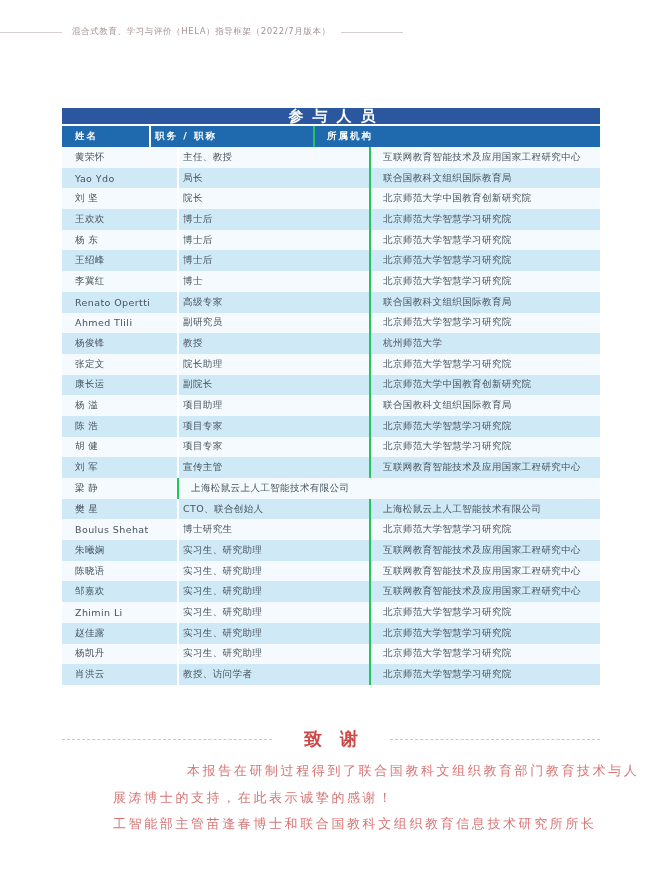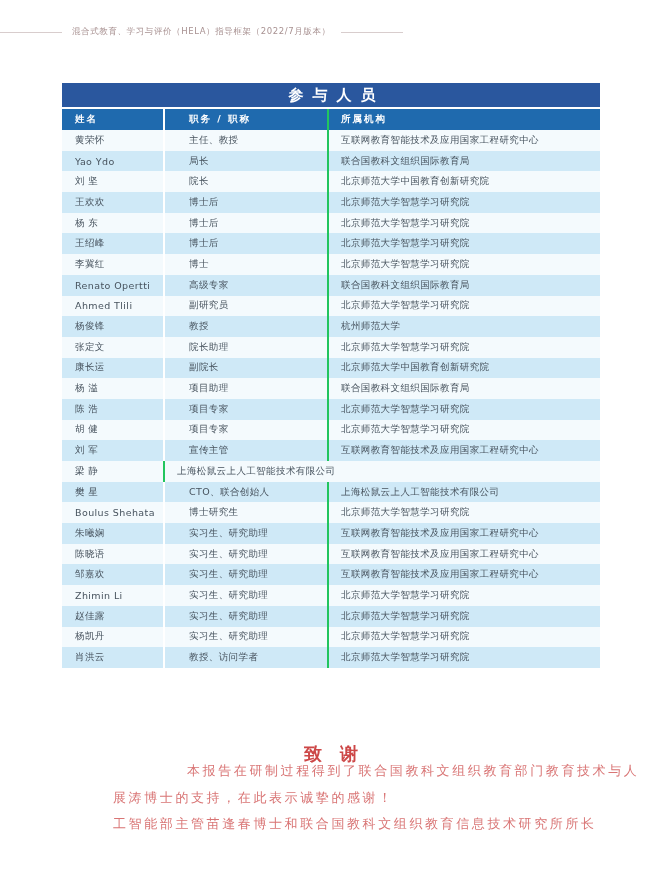--- a/index.html
+++ b/index.html
@@ -15,44 +15,45 @@
     display:flex; align-items:center; gap:10px;
   }
   .running-head .rule { width:62px; height:1px; background:#d8cdcd; }
   .running-head .rh-text {
     font-size:8.5px; color:#a89191; letter-spacing:0.6px; white-space:nowrap;
   }
 
   
   .ptable { position:absolute; left:62px; top:83px; width:538px; }
   .ptable .title-bar {
-    height:24px; background:#2a579e; color:#ffffff;
+    height:16px; background:#2a579e; color:#ffffff;
     display:flex; align-items:center; justify-content:center;
     font-size:15px; font-weight:bold; letter-spacing:9px; padding-left:11px;
     margin-bottom:2px;
+    margin-top:25px;
   }
   .hrow {
     display:flex; height:21px; background:#1f6aae; color:#ffffff;
     font-size:9.5px; font-weight:bold; align-items:center;
   }
   .hrow .cell { letter-spacing:2px; }
   .cell { height:100%; display:flex; align-items:center; overflow:hidden; white-space:nowrap; }
-  .c1 { width:101px; padding-left:13px; }
-  .c2 { width:164px; padding-left:24px; border-left:2px solid #ffffff; }
+  .c1 { width:87px; padding-left:13px; }
+  .c2 { width:164px; padding-left:4px; border-left:2px solid #ffffff; }
   .c3 { flex:1; padding-left:12px; border-left:2px solid #22c55e; }
   .tbody .trow {
-    display:flex; height:20.7px; font-size:9.5px; color:#47535e; letter-spacing:0.4px;
+    display:flex; height:20.7px; font-size:9.5px; color:#47535e; letter-spacing:0.4px;gap:28px;
   }
   .trow.light { background:#f4fafd; }
   .trow.blue  { background:#cfe9f7;align-items:center; }
 
   
   .ack-title-row {
     position:absolute; left:62px; top:727px; width:538px;
-    display:flex; align-items:center; gap:14px;flex-direction:column;
+    display:flex; align-items:center; gap:14px;
   }
   .ack-title-row .dashed { flex:1; border-top:1px dashed #eab9b9; height:0; }
   .ack-title {
     font-family:"DejaVu Serif", cursive, serif;
     color:#cd4747; font-size:18px; font-weight:bold;
     letter-spacing:18px; padding-left:18px; white-space:nowrap;
   }
   .ack-body {
     position:absolute; left:85px; top:758px; width:505px;
     font-family:"DejaVu Serif", cursive, serif;

